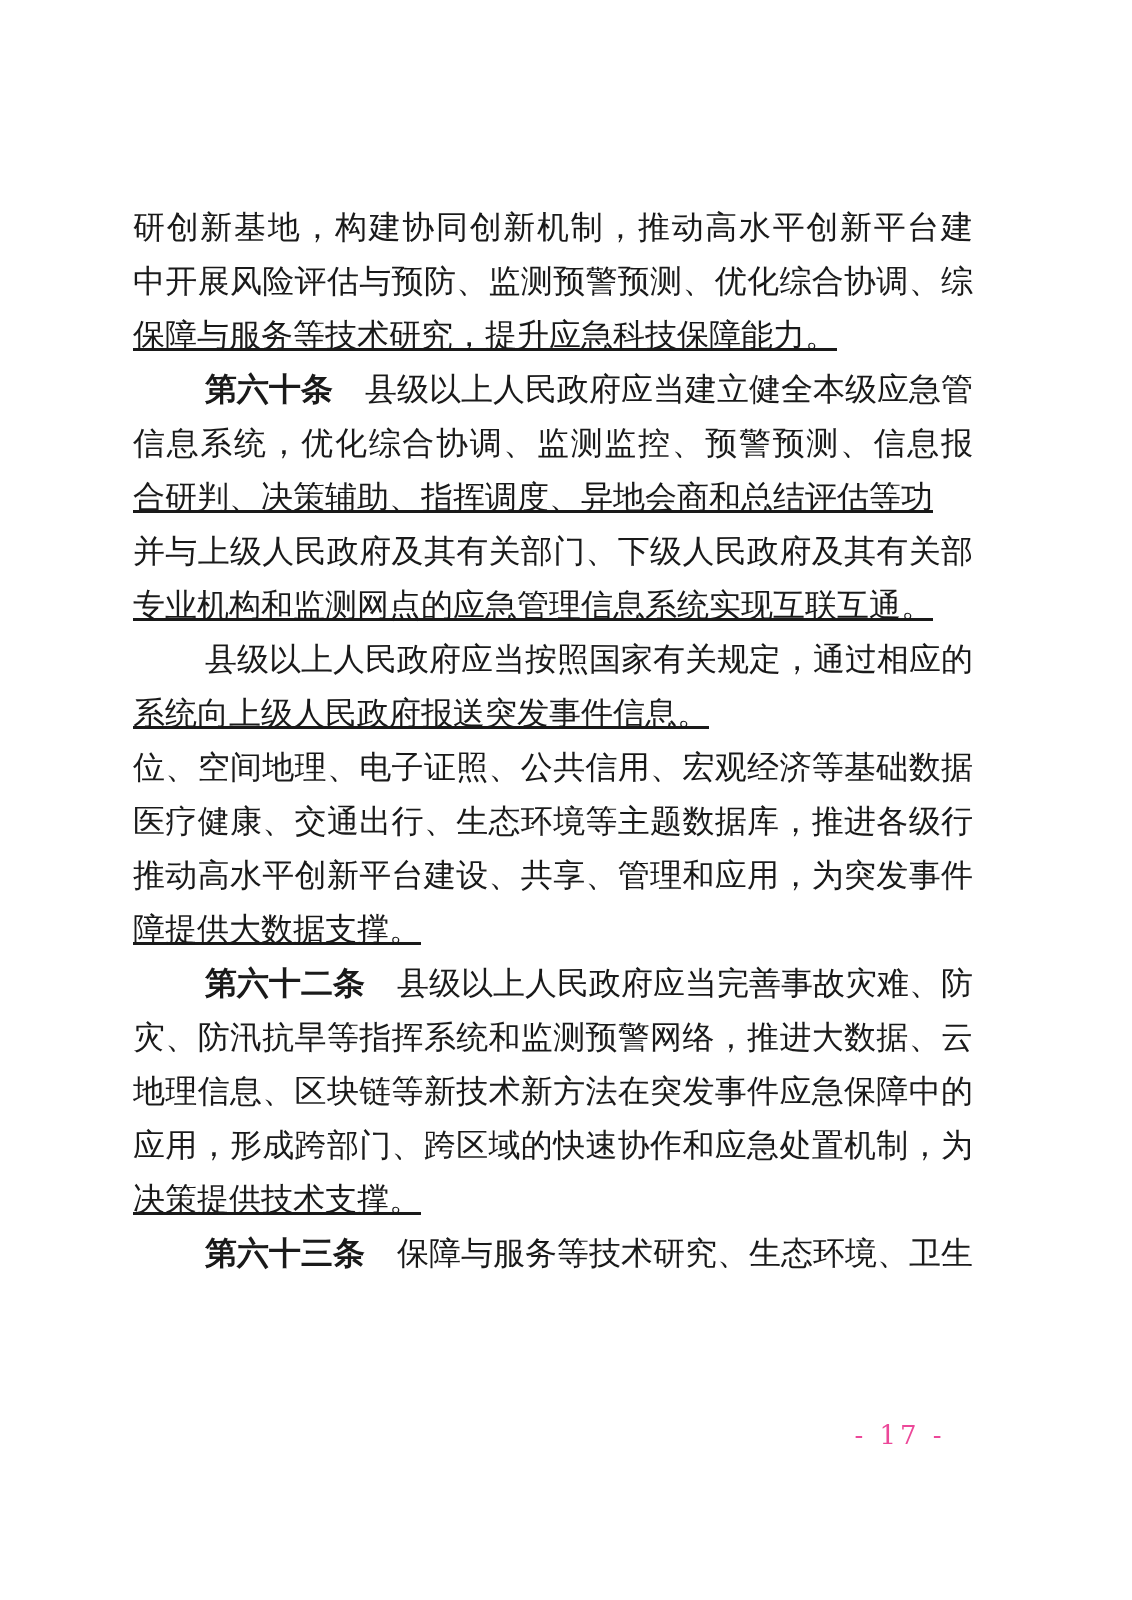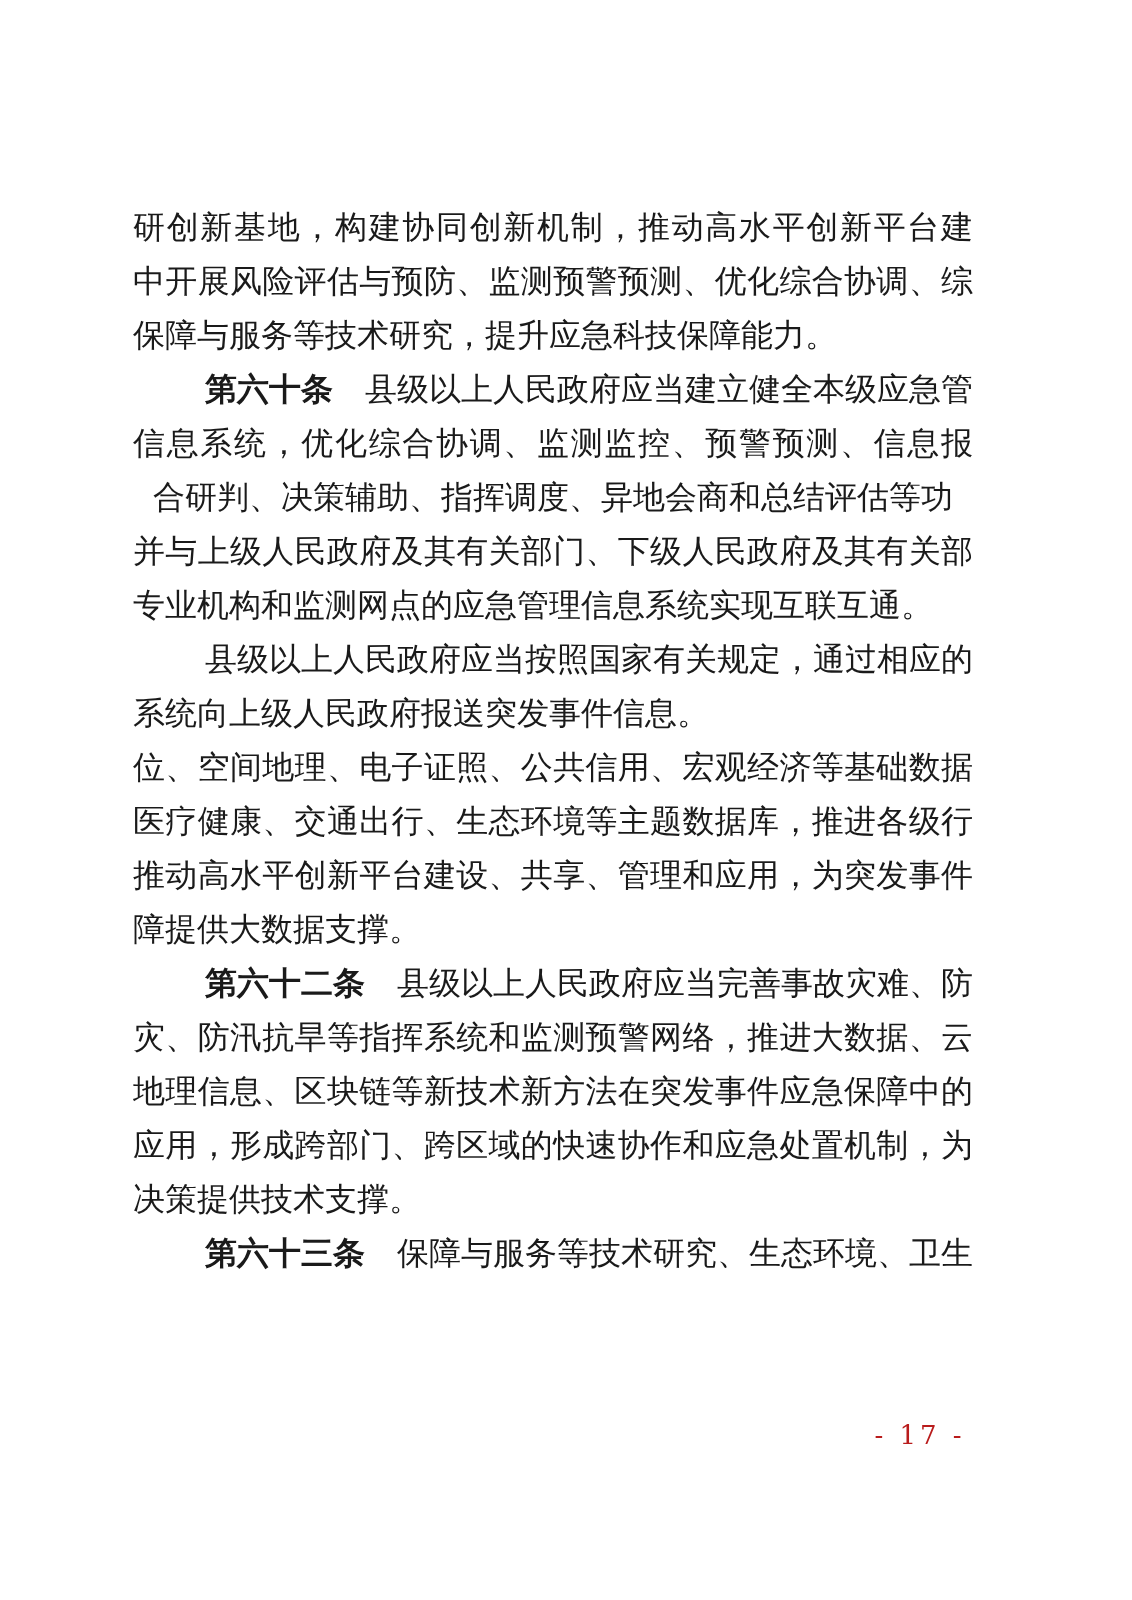--- a/index.html
+++ b/index.html
@@ -24,43 +24,44 @@
   }
   .line {
     height: 54px;
     line-height: 54px;
     font-size: 32px;
     text-align: justify;
     text-align-last: justify;
     overflow: hidden;
   }
   .line.last {
-    text-align: center;
+    text-align: left;
     text-align-last: left;
+    text-decoration: underline;
   }
   .line.indent {
     padding-left: 72px;
   }
   .seg {
     font-weight: normal;
   }
   .seg.bold {
     font-weight: bold;
   }
   .page-number {
     position: absolute;
-    left: 850px;
+    left: 830px;
     top: 1410px;
     width: 140px;
     height: 50px;
     line-height: 50px;
     text-align: center;
     font-size: 26px;
     letter-spacing: 4px;
-    color: #b91c1c;
+    color: #ec4899;
     white-space: pre;
   }
 </style>
 </head>
 <body>
 
 <div class="page">
   <div class="doc-body">
       <div class="line"><span class="seg">研创新基地，构建协同创新机制，推动高水平创新平台建设，集</span></div>
       <div class="line"><span class="seg">中开展风险评估与预防、监测预警预测、优化综合协调、综合</span></div>

